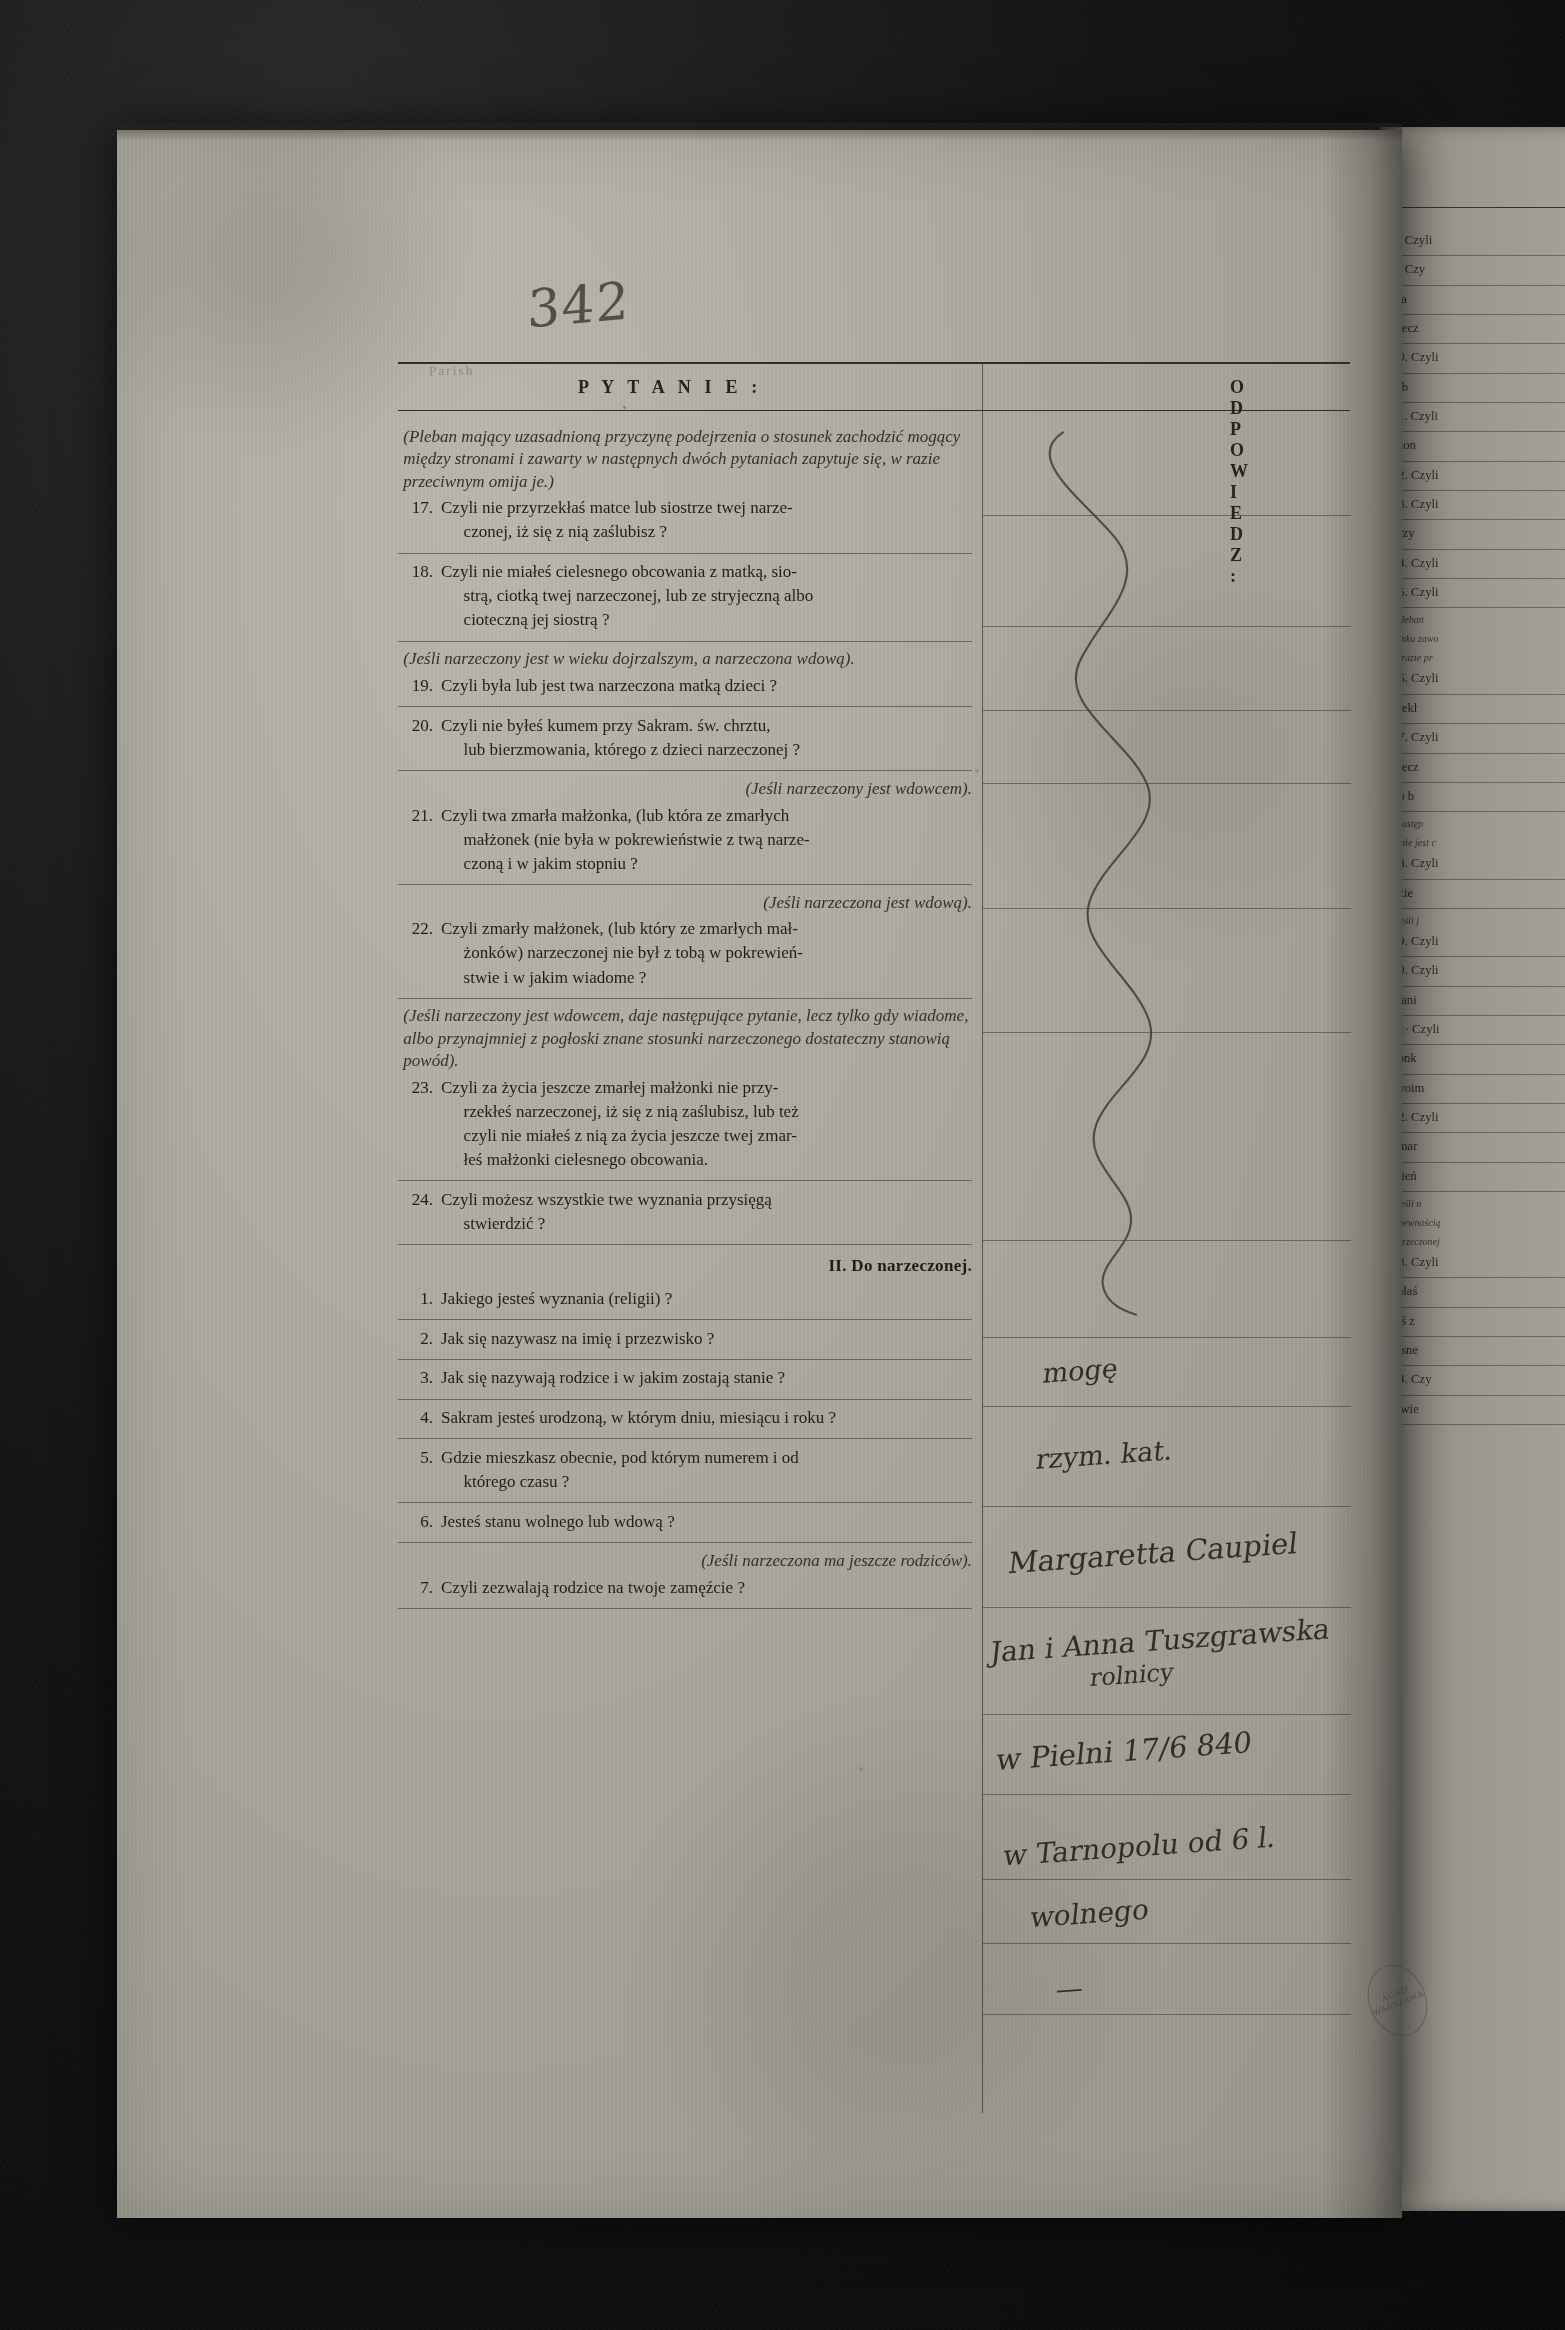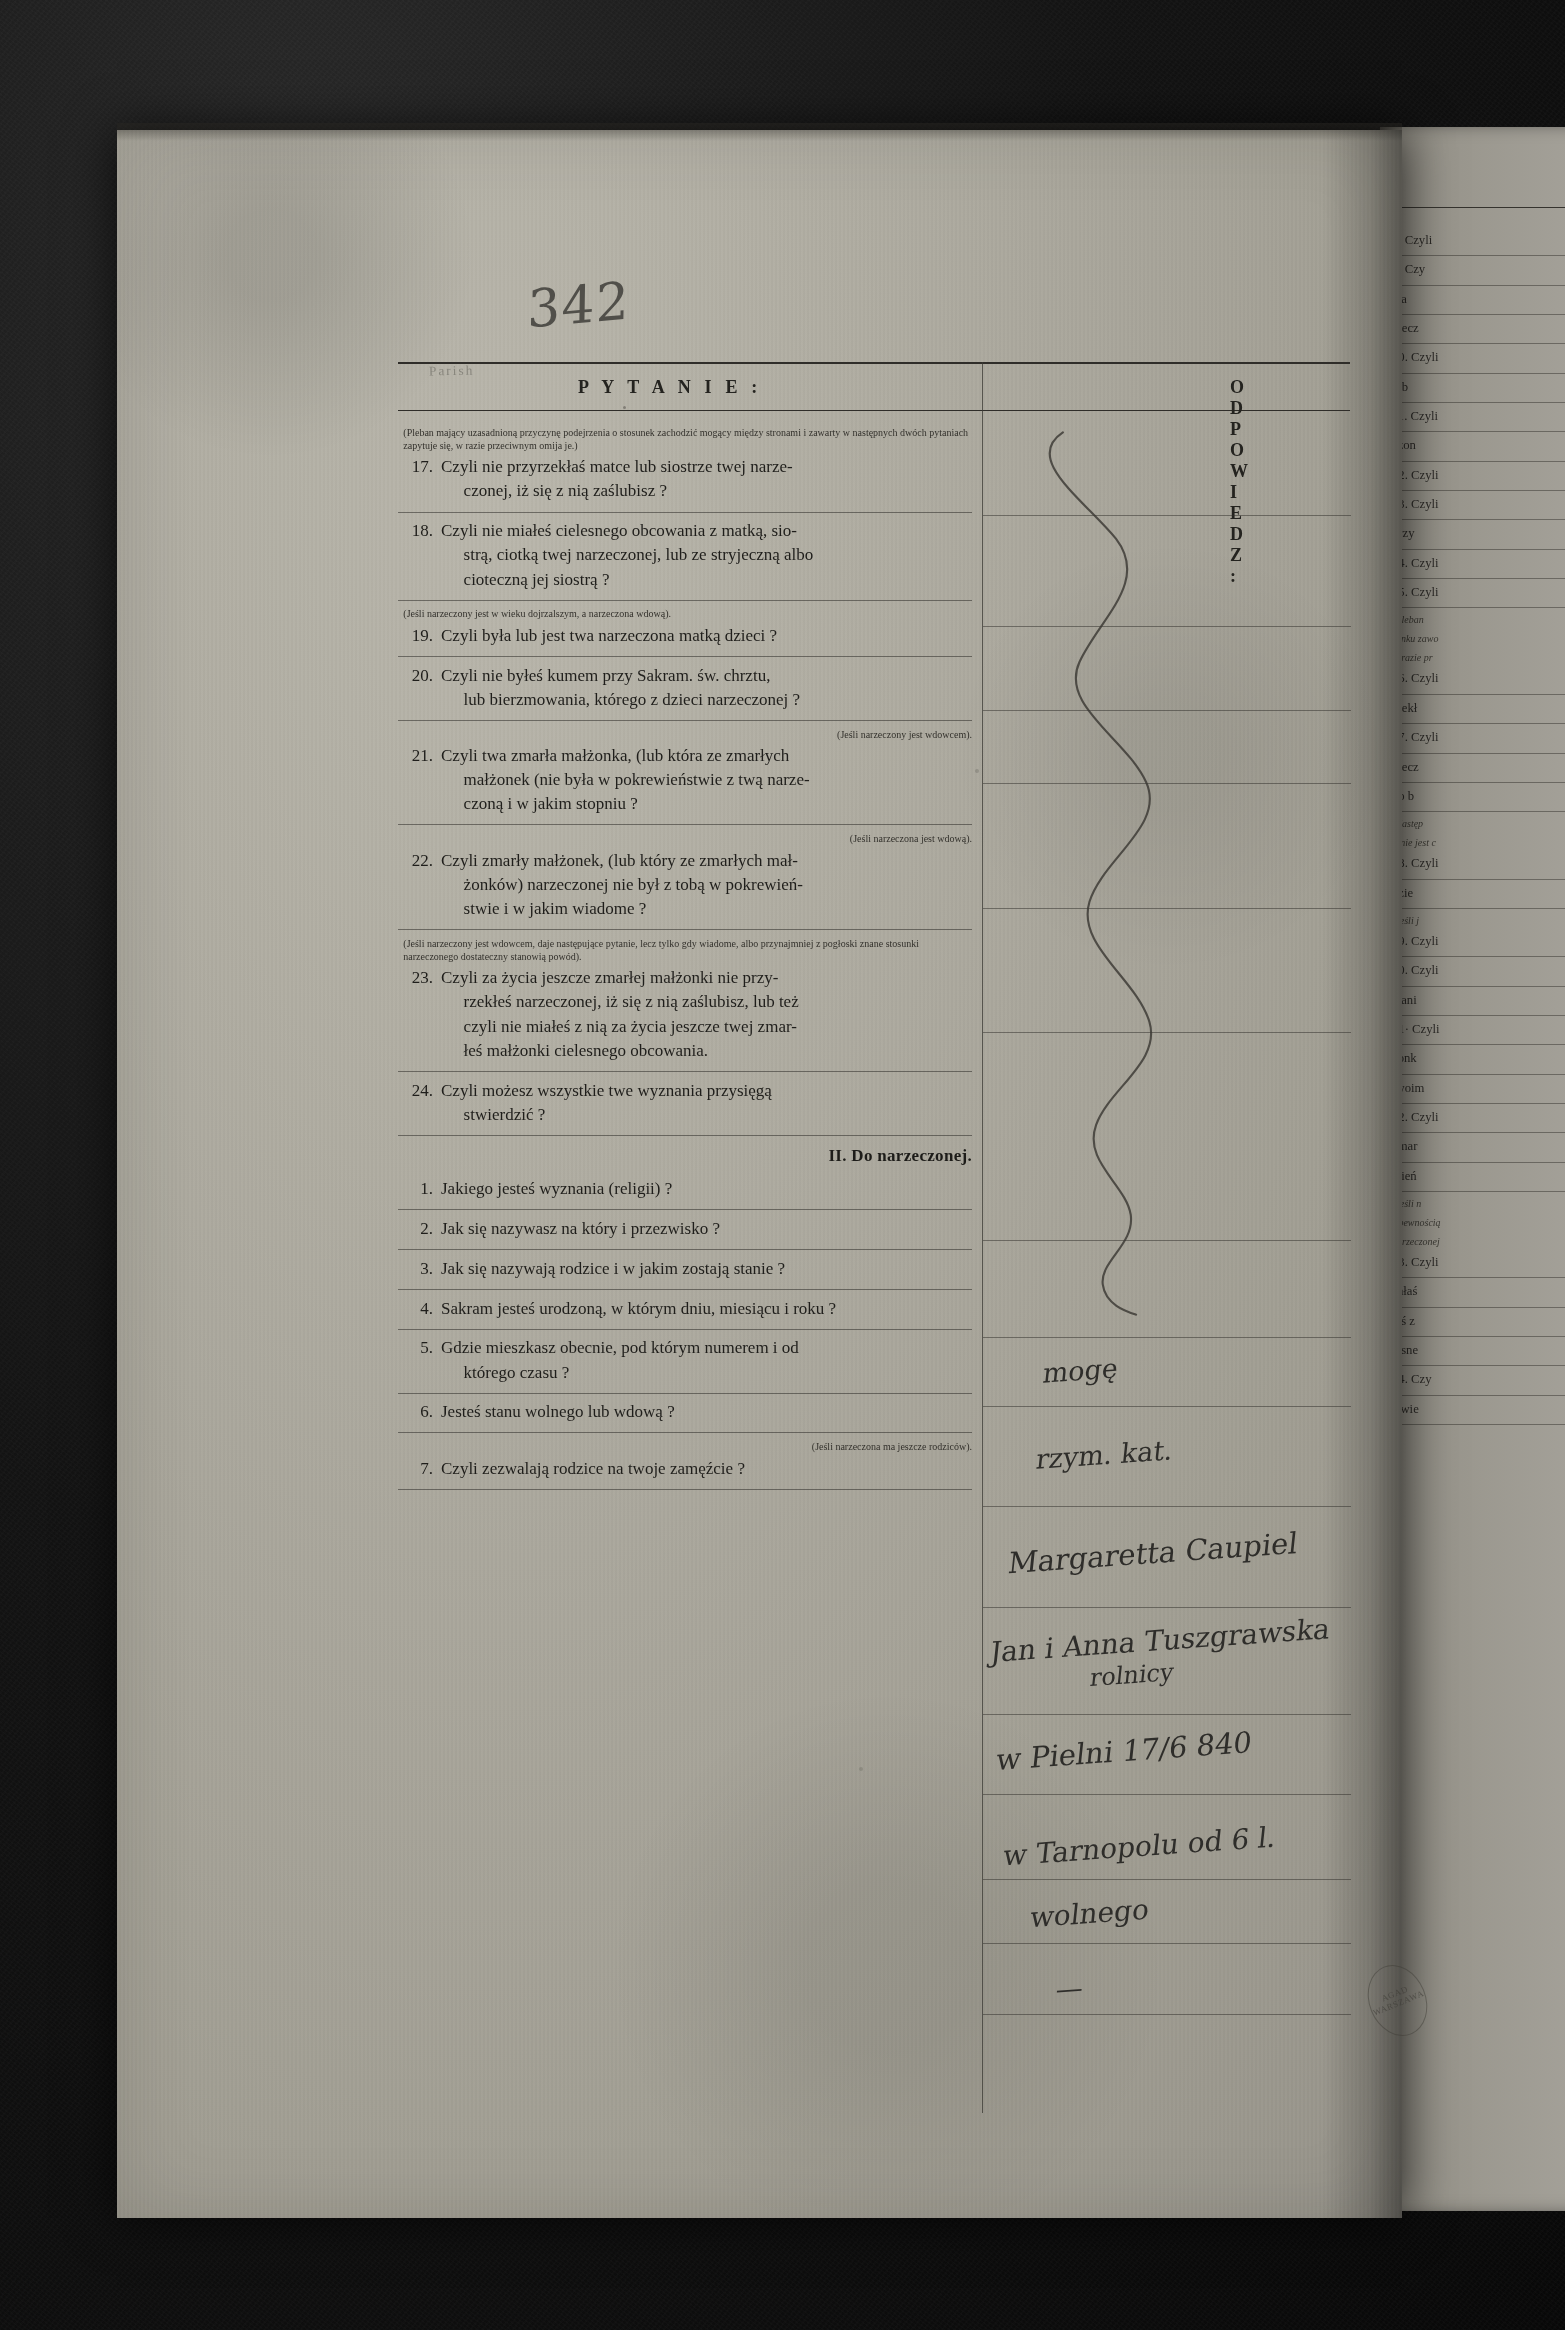--- a/index.html
+++ b/index.html
@@ -175,21 +175,22 @@
     top: 57px;
     width: 574px;
   }
   .row {
     position: relative;
     border-bottom: 0.7px solid rgba(46,44,40,.55);
     padding: 6.7px 0 8px 0;
     min-height: 13.3px;
   }
   .note {
-    font-size: 10px;
+    font-style: italic;
+    font-size: 17px;
     line-height: 1.32;
     color: #33312c;
     margin: 0 0 3.3px 5.3px;
   }
   .note.center { text-align: right; }
   .q {
     display: flex;
     font-size: 17px;
     line-height: 1.42;
     color: #1f1e1b;
@@ -399,21 +400,21 @@
         <div class="sect">II.  Do narzeczonej.</div>
         <div class="row">
           <div class="q">
             <span class="num">1.</span>
             <span class="txt"><span>Jakiego jesteś wyznania (religii) ?</span></span>
           </div>
         </div>
         <div class="row">
           <div class="q">
             <span class="num">2.</span>
-            <span class="txt"><span>Jak się nazywasz na który i przezwisko ?</span></span>
+            <span class="txt"><span>Jak się nazywasz na imię i przezwisko ?</span></span>
           </div>
         </div>
         <div class="row">
           <div class="q">
             <span class="num">3.</span>
             <span class="txt"><span>Jak się nazywają rodzice i w jakim zostają stanie ?</span></span>
           </div>
         </div>
         <div class="row">
           <div class="q">

